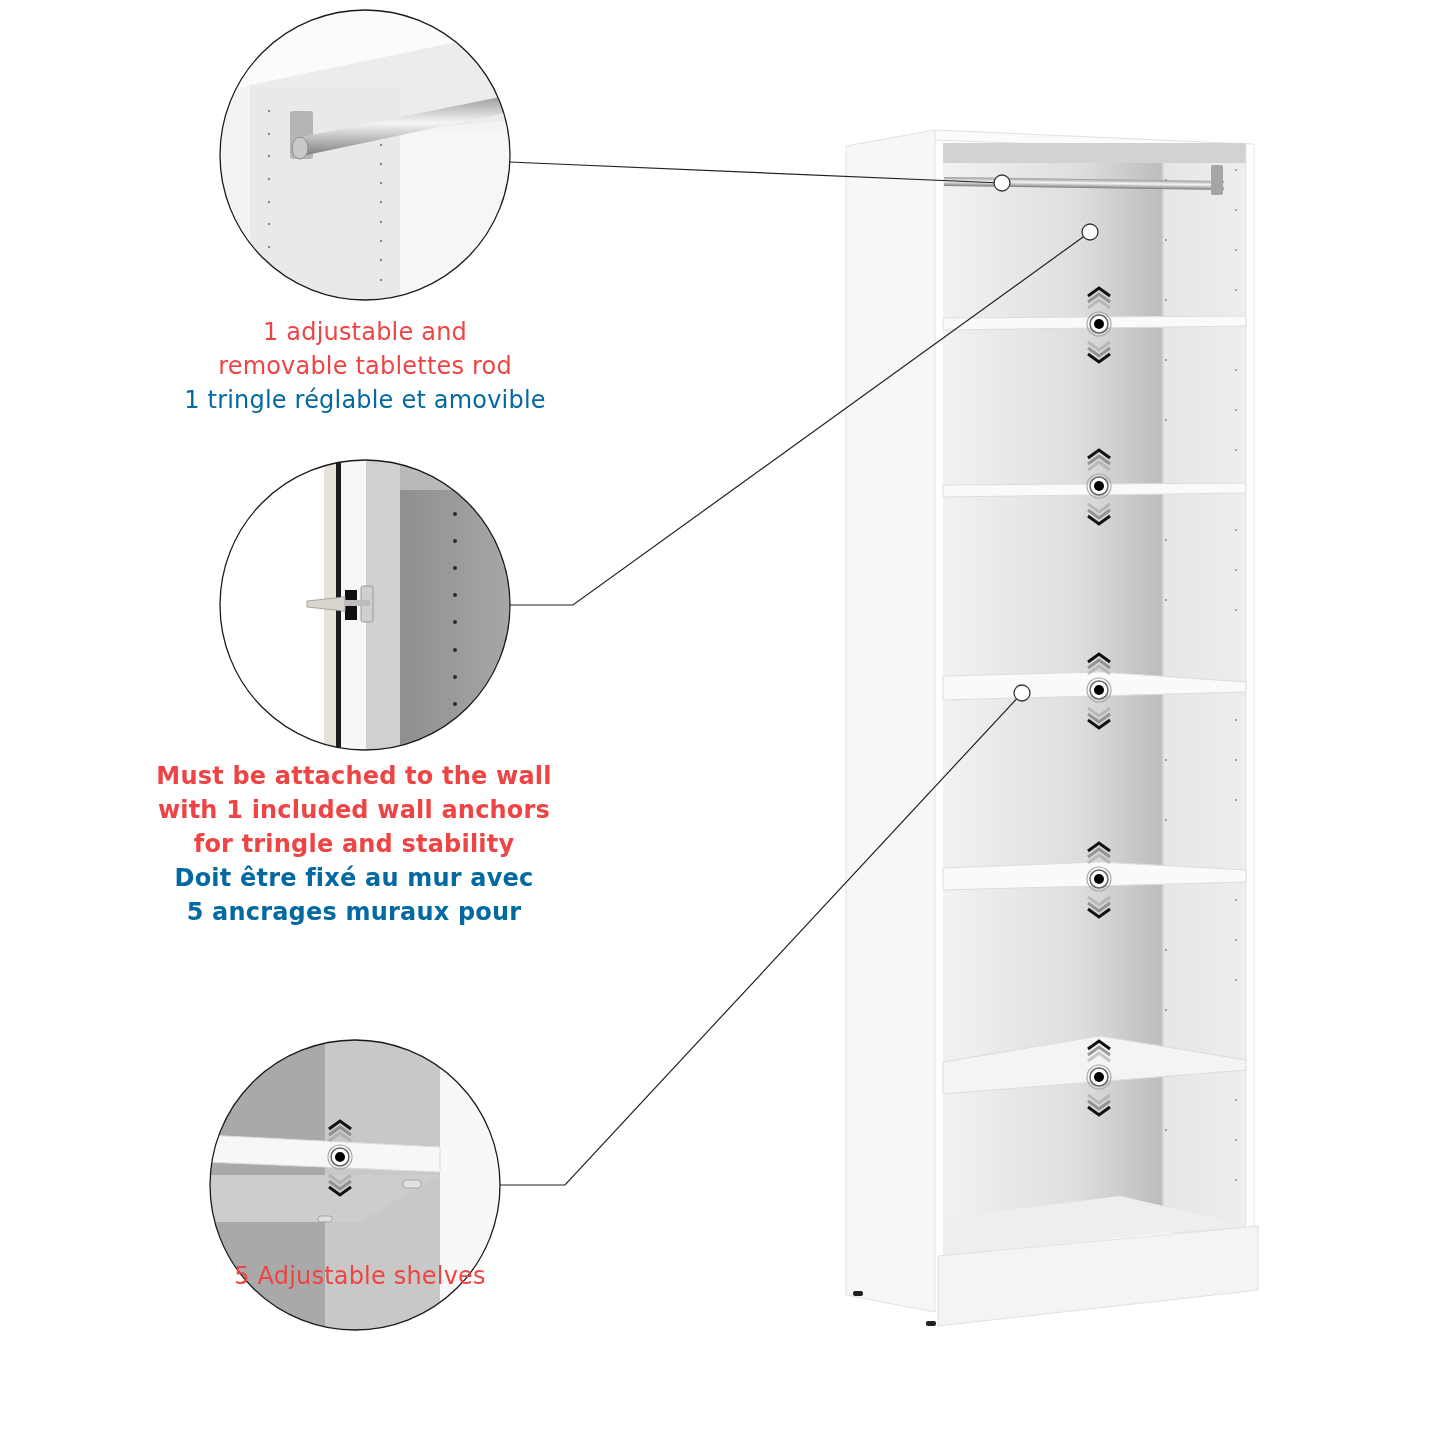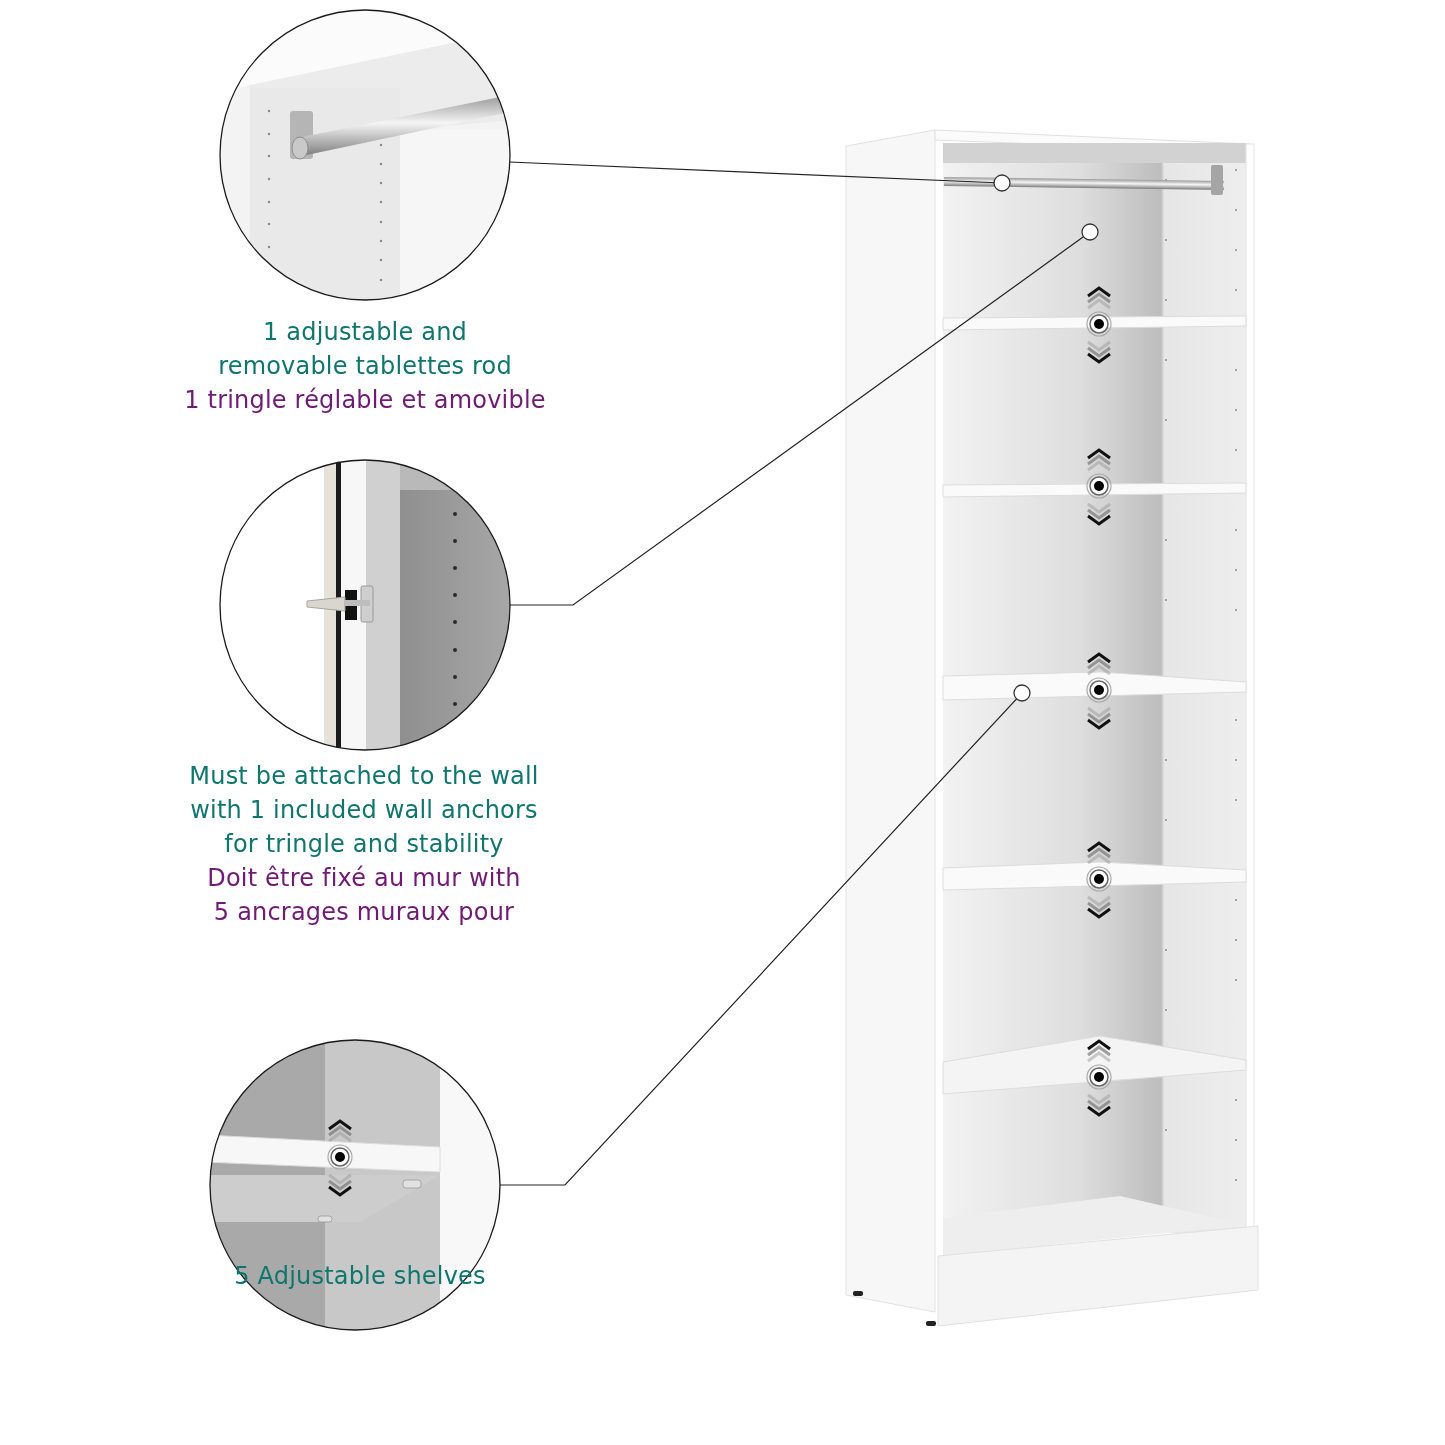--- a/index.html
+++ b/index.html
@@ -1,22 +1,22 @@
 <!DOCTYPE html>
 <html><head>
 <meta charset="utf-8">
 <style>
   html, body { margin: 0; padding: 0; background: #ffffff; }
   body { width: 1445px; height: 1445px; position: relative; overflow: hidden;
          font-family: "DejaVu Sans", "Liberation Sans", sans-serif; }
   .stage { position: absolute; left: 0; top: 0; width: 1445px; height: 1445px; }
   svg.art { position: absolute; left: 0; top: 0; }
   .caption { position: absolute; text-align: center; font-size: 24px; line-height: 34px; letter-spacing: 0.2px; }
-  .caption .en { color: #0f766e; display: block; }
-  .caption .fr { color: #701a75; display: block; }
+  .caption .en { color: #ef4444; display: block; }
+  .caption .fr { color: #0369a1; display: block; }
   .caption .line { display: block; white-space: nowrap; }
 </style>
 </head>
 <body>
 
 <div class="stage">
 
 <svg class="art" width="1445" height="1445" viewBox="0 0 1445 1445" xmlns="http://www.w3.org/2000/svg">
   <defs>
     <linearGradient id="interior" x1="0" y1="0" x2="1" y2="0">
@@ -216,28 +216,28 @@
 <div class="caption" style="left:160px; top:315px; width:410px;">
   <span class="en">
     <span class="line">1 adjustable and</span>
     <span class="line">removable tablettes rod</span>
   </span>
   <span class="fr">
     <span class="line">1 tringle réglable et amovible</span>
   </span>
 </div>
 
-<div class="caption" style="left:154px; top:759px; width:420px;">
+<div class="caption" style="left:144px; top:759px; width:420px;font-weight:bold;">
   <span class="en">
     <span class="line">Must be attached to the wall</span>
     <span class="line">with 1 included wall anchors</span>
     <span class="line">for tringle and stability</span>
   </span>
   <span class="fr">
-    <span class="line">Doit être fixé au mur with</span>
+    <span class="line">Doit être fixé au mur avec</span>
     <span class="line">5 ancrages muraux pour</span>
   </span>
 </div>
 
 <div class="caption" style="left:160px; top:1259px; width:400px;">
   <span class="en">
     <span class="line">5 Adjustable shelves</span>
   </span>
 </div>
 

